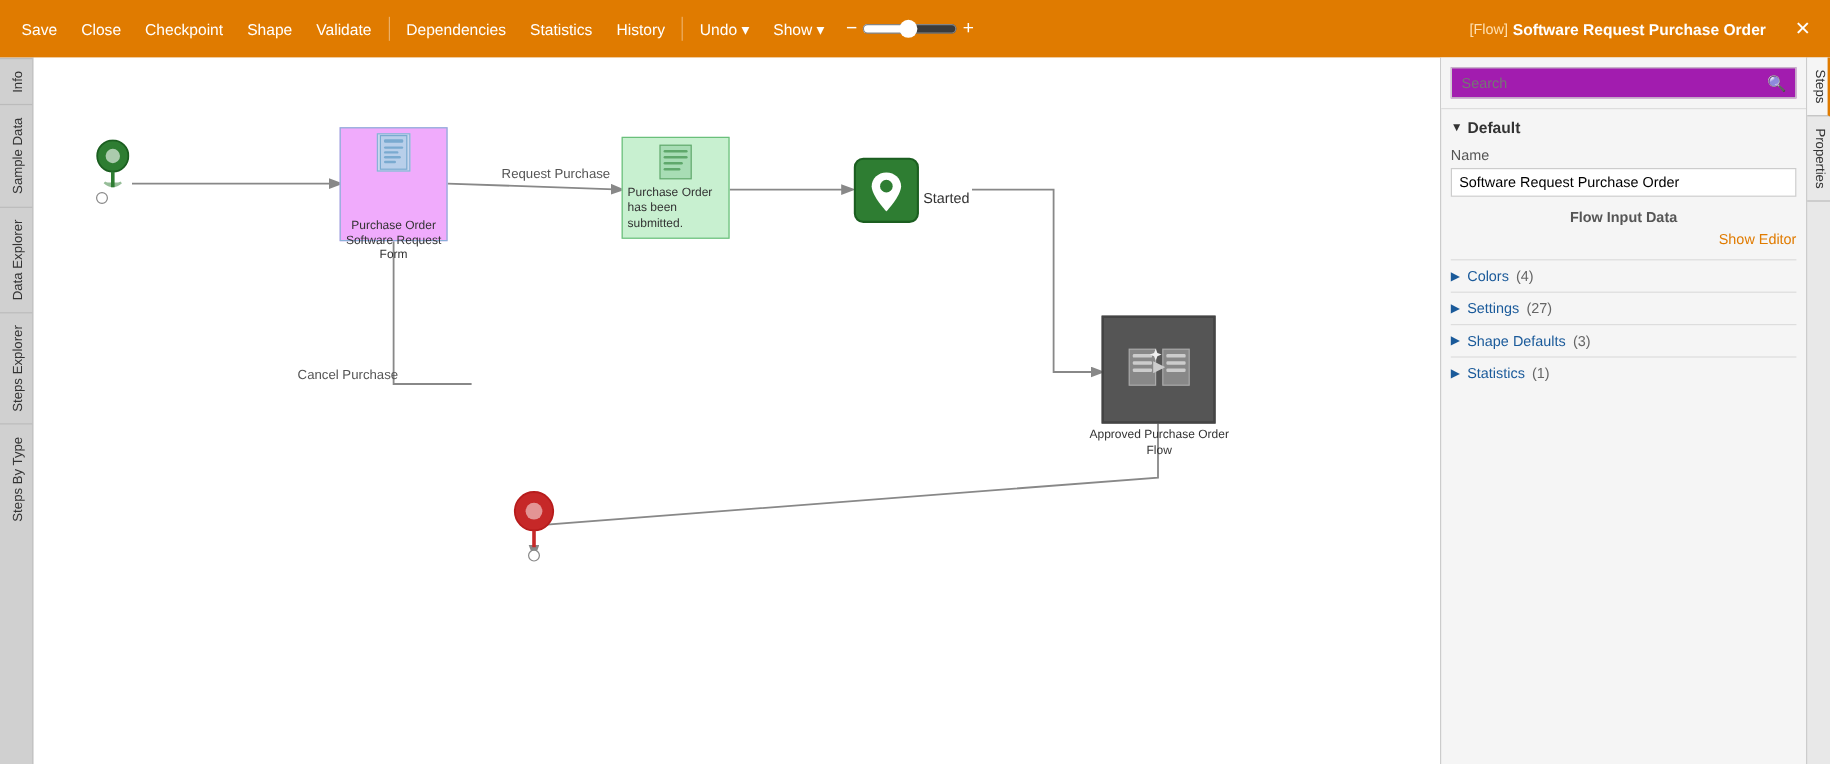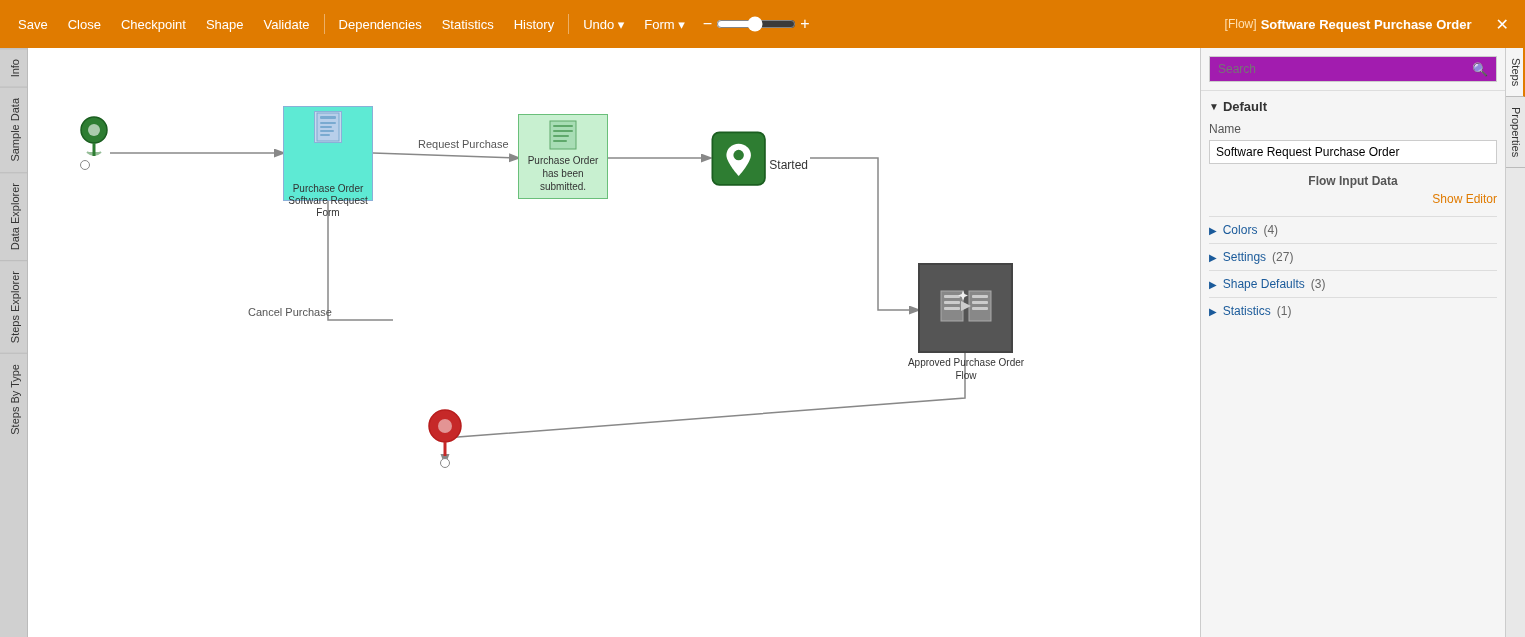--- a/index.html
+++ b/index.html
@@ -113,21 +113,21 @@
       cursor: pointer;
     }
 
     
     .form-node {
       position: absolute;
       left: 255px;
       top: 58px;
       width: 90px;
       height: 95px;
-      background: #5eead4;
+      background: #f0abfc;
       border: 1.5px solid #8ab0d8;
       display: flex;
       flex-direction: column;
       align-items: center;
       justify-content: flex-start;
       padding: 4px;
       cursor: pointer;
       gap: 36px;
     }
     .form-node-icon {
@@ -162,21 +162,21 @@
       border: 1.5px solid #6abf7a;
       display: flex;
       flex-direction: column;
       align-items: center;
       justify-content: center;
       padding: 4px;
       cursor: pointer;
     }
     .submitted-node-label {
       font-size: 10px;
-      text-align: center;
+      text-align: left;
       color: #333;
       line-height: 1.3;
     }
 
     
     .started-node {
       position: absolute;
       left: 680px;
       top: 60px;
       width: 100px;
@@ -392,21 +392,21 @@
   <button class="toolbar-btn">Validate</button>
   <div class="toolbar-divider"></div>
   <button class="toolbar-btn">Dependencies</button>
   <button class="toolbar-btn">Statistics</button>
   <button class="toolbar-btn">History</button>
   <div class="toolbar-divider"></div>
   <button class="toolbar-btn">
     <span>Undo</span> ▾
   </button>
   <button class="toolbar-btn">
-    <span>Form</span> ▾
+    <span>Show</span> ▾
   </button>
   <div class="toolbar-zoom">
     <button class="zoom-minus">−</button>
     <input type="range" class="zoom-slider" min="10" max="200" value="100" style="">
     <button class="zoom-plus">+</button>
   </div>
   <div class="toolbar-separator"></div>
   <span class="flow-label">[Flow]</span>
   <span class="flow-title">Software Request Purchase Order</span>
   <button class="toolbar-close">✕</button>

